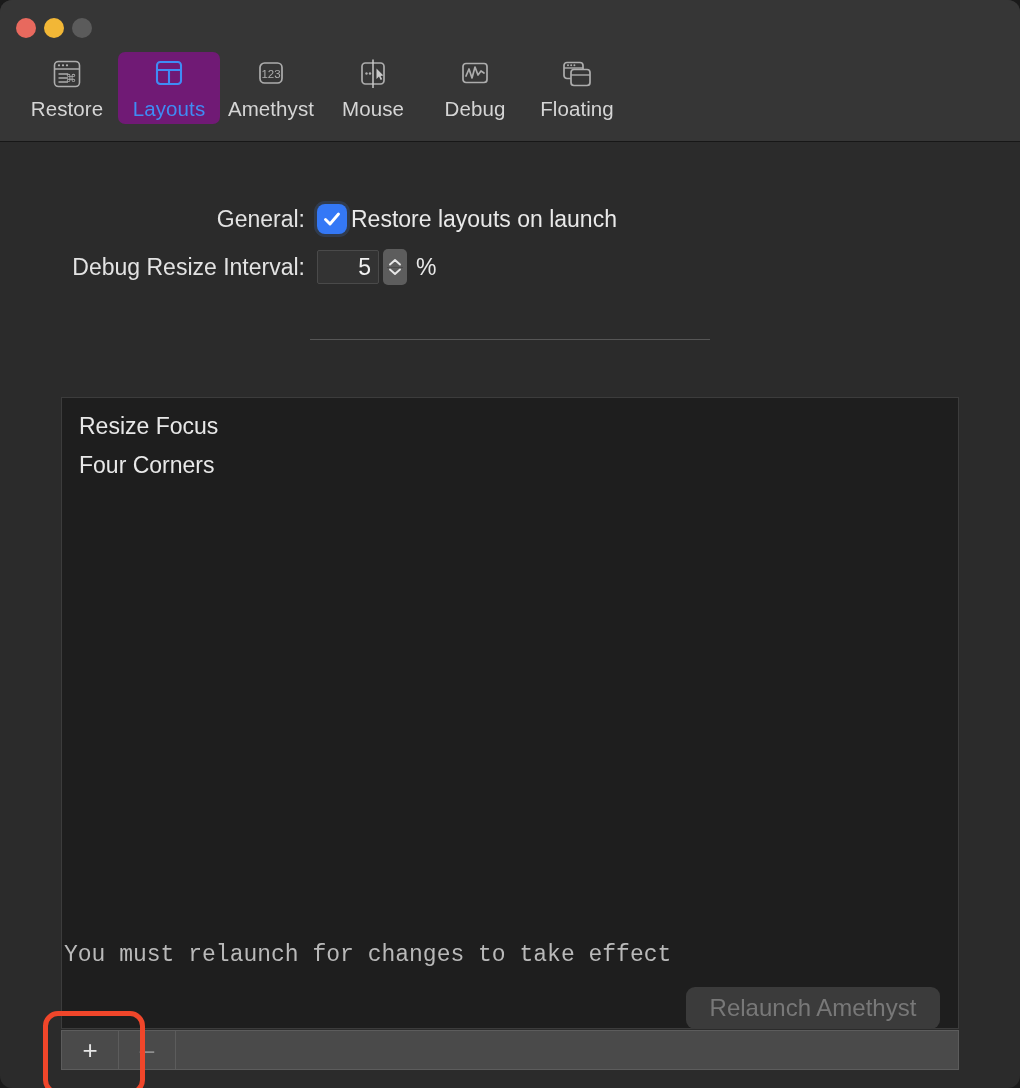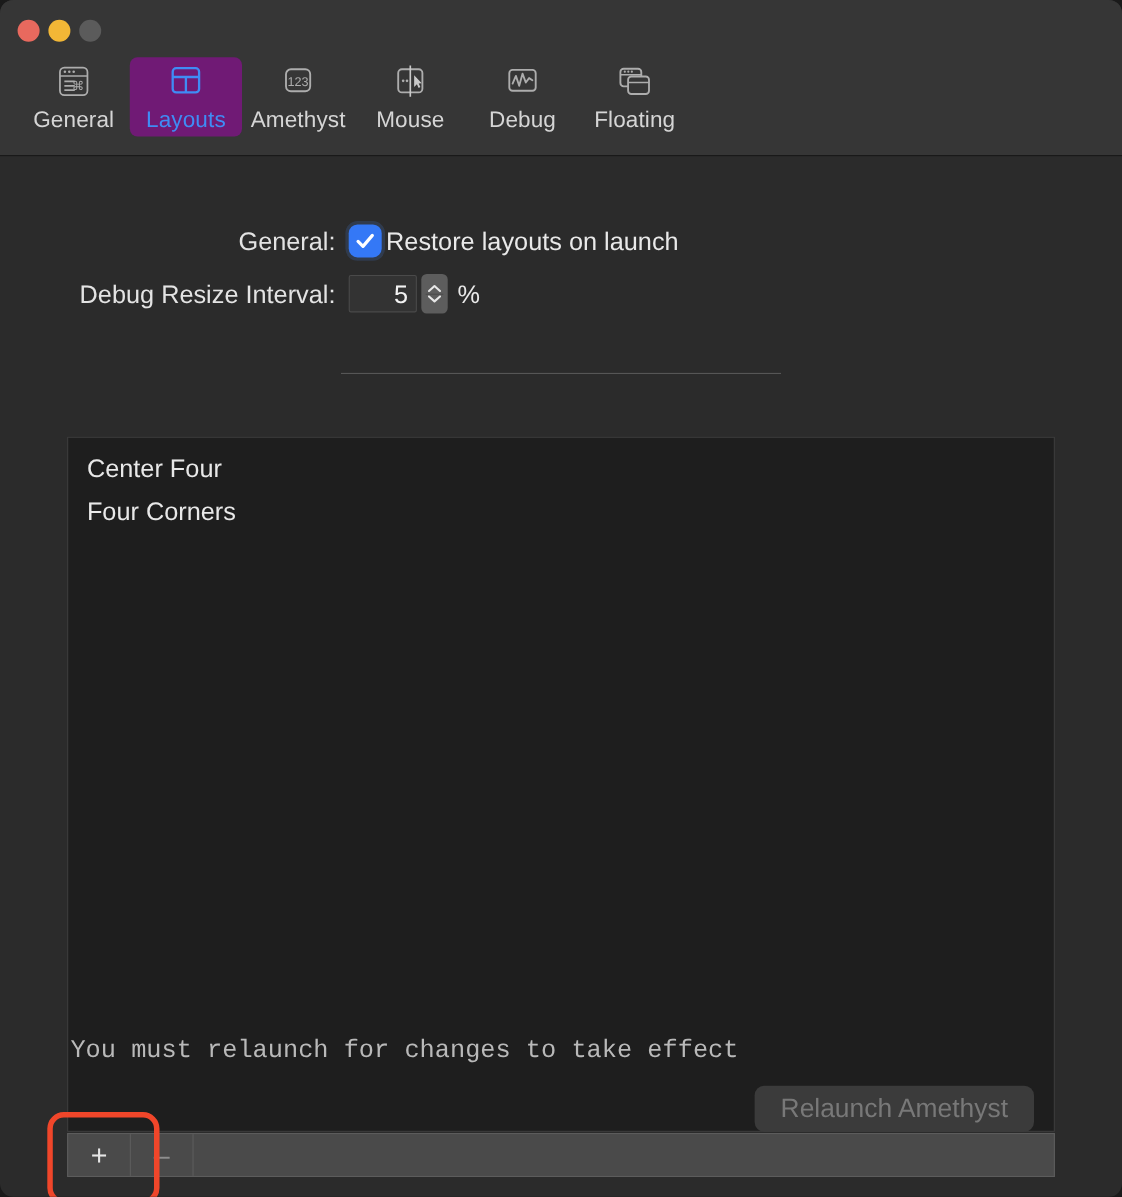--- a/index.html
+++ b/index.html
@@ -295,21 +295,21 @@
           <rect x="6.5" y="3.5" width="25" height="25" rx="4" fill="none" stroke="#adadad" stroke-width="1.6"></rect>
           <line x1="6.5" y1="11" x2="31.5" y2="11" stroke="#adadad" stroke-width="1.4"></line>
           <circle cx="11" cy="7.3" r="1.15" fill="#adadad"></circle>
           <circle cx="15" cy="7.3" r="1.15" fill="#adadad"></circle>
           <circle cx="19" cy="7.3" r="1.15" fill="#adadad"></circle>
           <line x1="10.5" y1="16" x2="20" y2="16" stroke="#adadad" stroke-width="1.6"></line>
           <line x1="10.5" y1="20" x2="20" y2="20" stroke="#adadad" stroke-width="1.6"></line>
           <line x1="10.5" y1="24" x2="20" y2="24" stroke="#adadad" stroke-width="1.6"></line>
           <text x="23" y="23.5" font-size="11" fill="#adadad" font-family="'DejaVu Sans', sans-serif" text-anchor="middle">⌘</text>
         </svg>
-        <span class="tb-label">General</span>
+        <span class="tb-label">Restore</span>
       </div>
 
       <div class="tb-item selected">
         <svg class="tb-icon" viewBox="0 0 38 34">
           <rect x="7" y="4" width="24" height="22" rx="3.2" fill="none" stroke="#3f8cf5" stroke-width="2.1"></rect>
           <line x1="7" y1="12" x2="31" y2="12" stroke="#3f8cf5" stroke-width="2.1"></line>
           <line x1="19" y1="12" x2="19" y2="26" stroke="#3f8cf5" stroke-width="2.1"></line>
         </svg>
         <span class="tb-label">Layouts</span>
       </div>
@@ -385,21 +385,21 @@
           </svg>
         </div>
         <div class="pct">%</div>
       </div>
 
     </div>
 
     <div class="separator"></div>
 
     <div class="listbox">
-      <div class="list-item">Center Four</div>
+      <div class="list-item">Resize Focus</div>
       <div class="list-item">Four Corners</div>
     </div>
 
     <div class="listbar">
       <div class="seg">+</div>
       <div class="seg disabled">–</div>
       <div class="listbar-fill"></div>
     </div>
 
     <div class="hint footer-hint">You must relaunch for changes to take effect</div>

